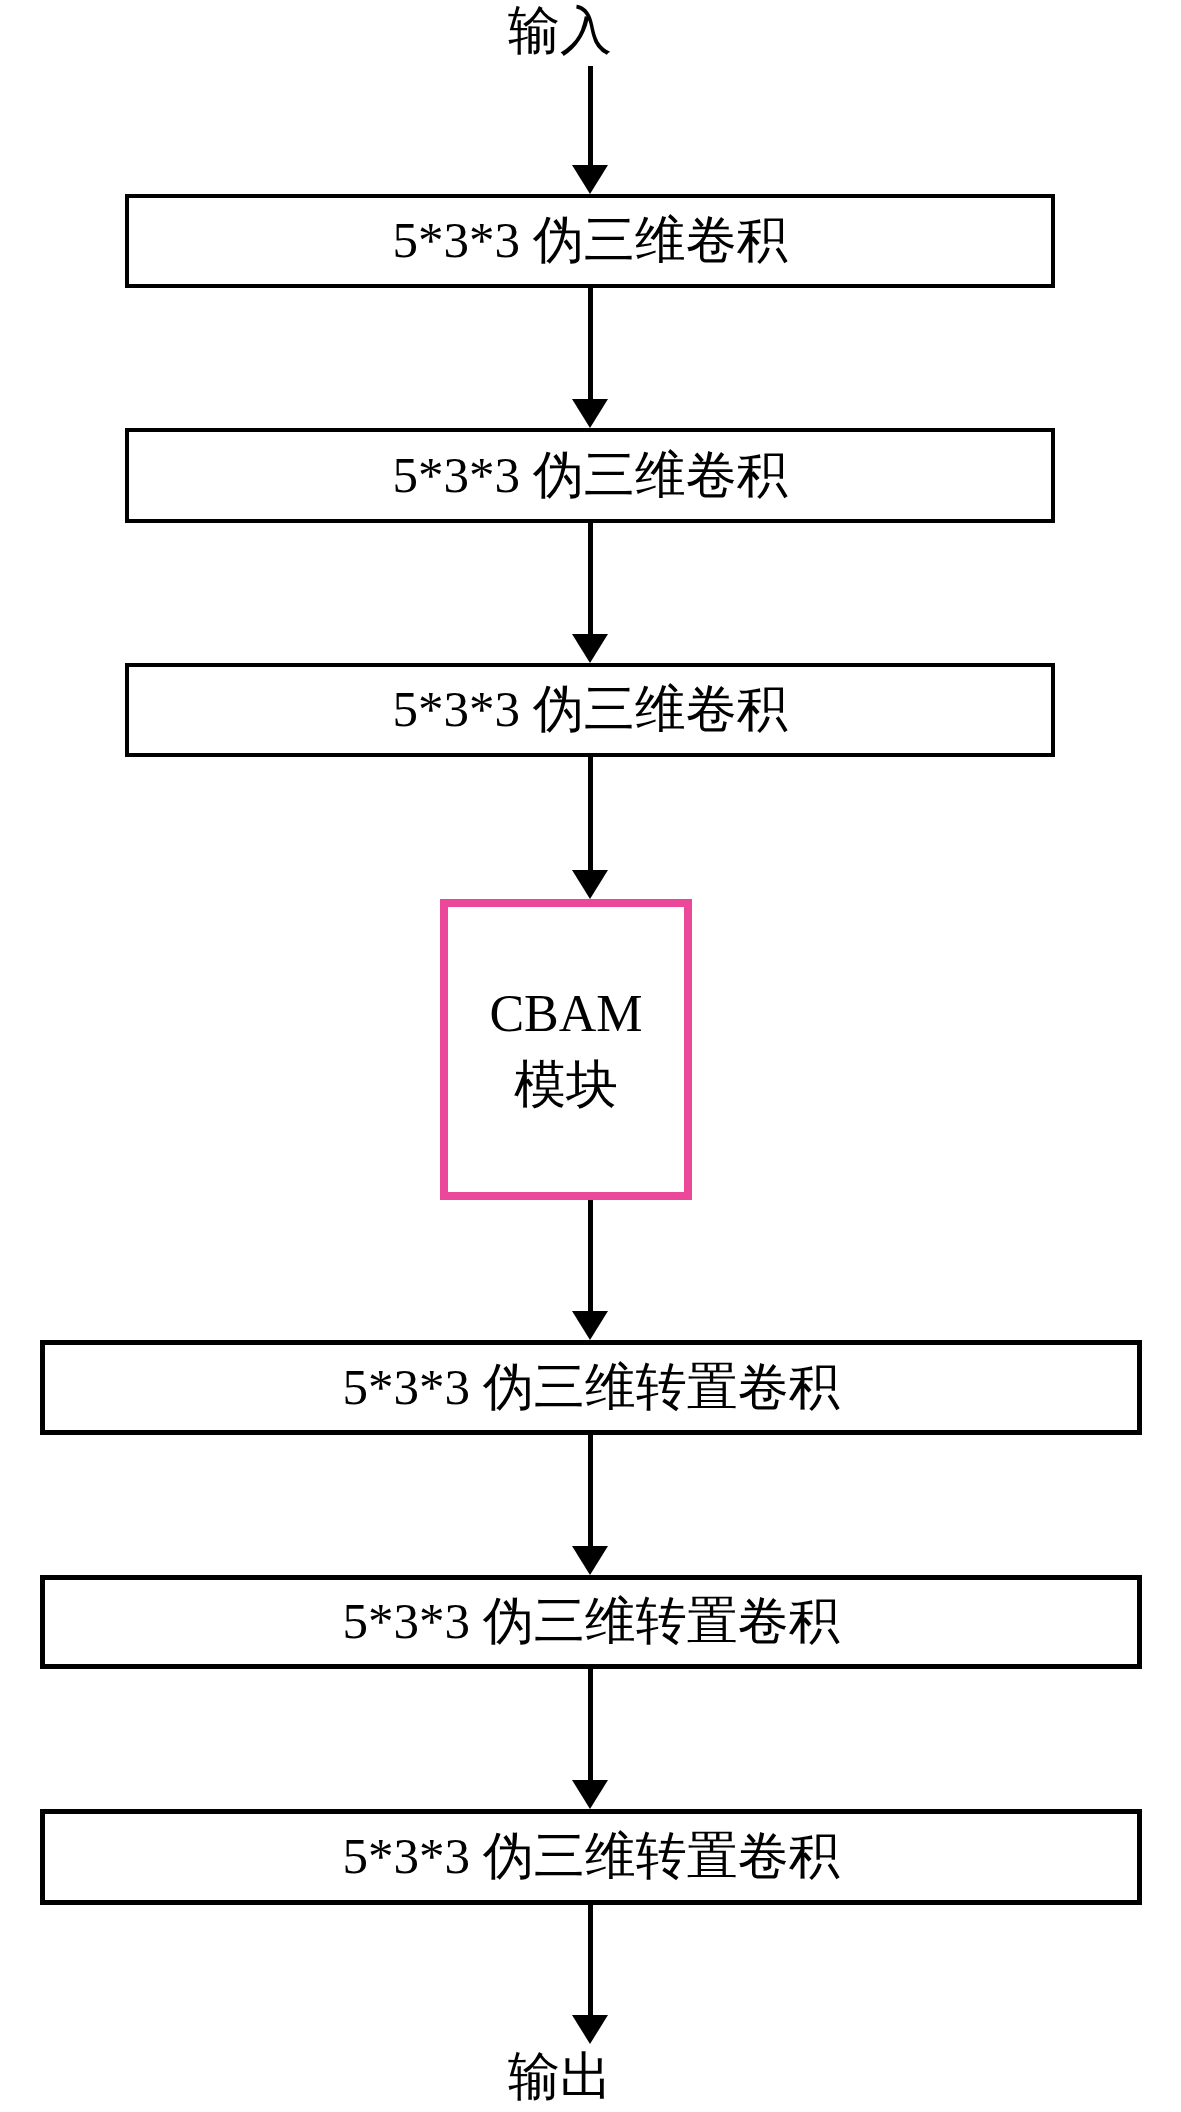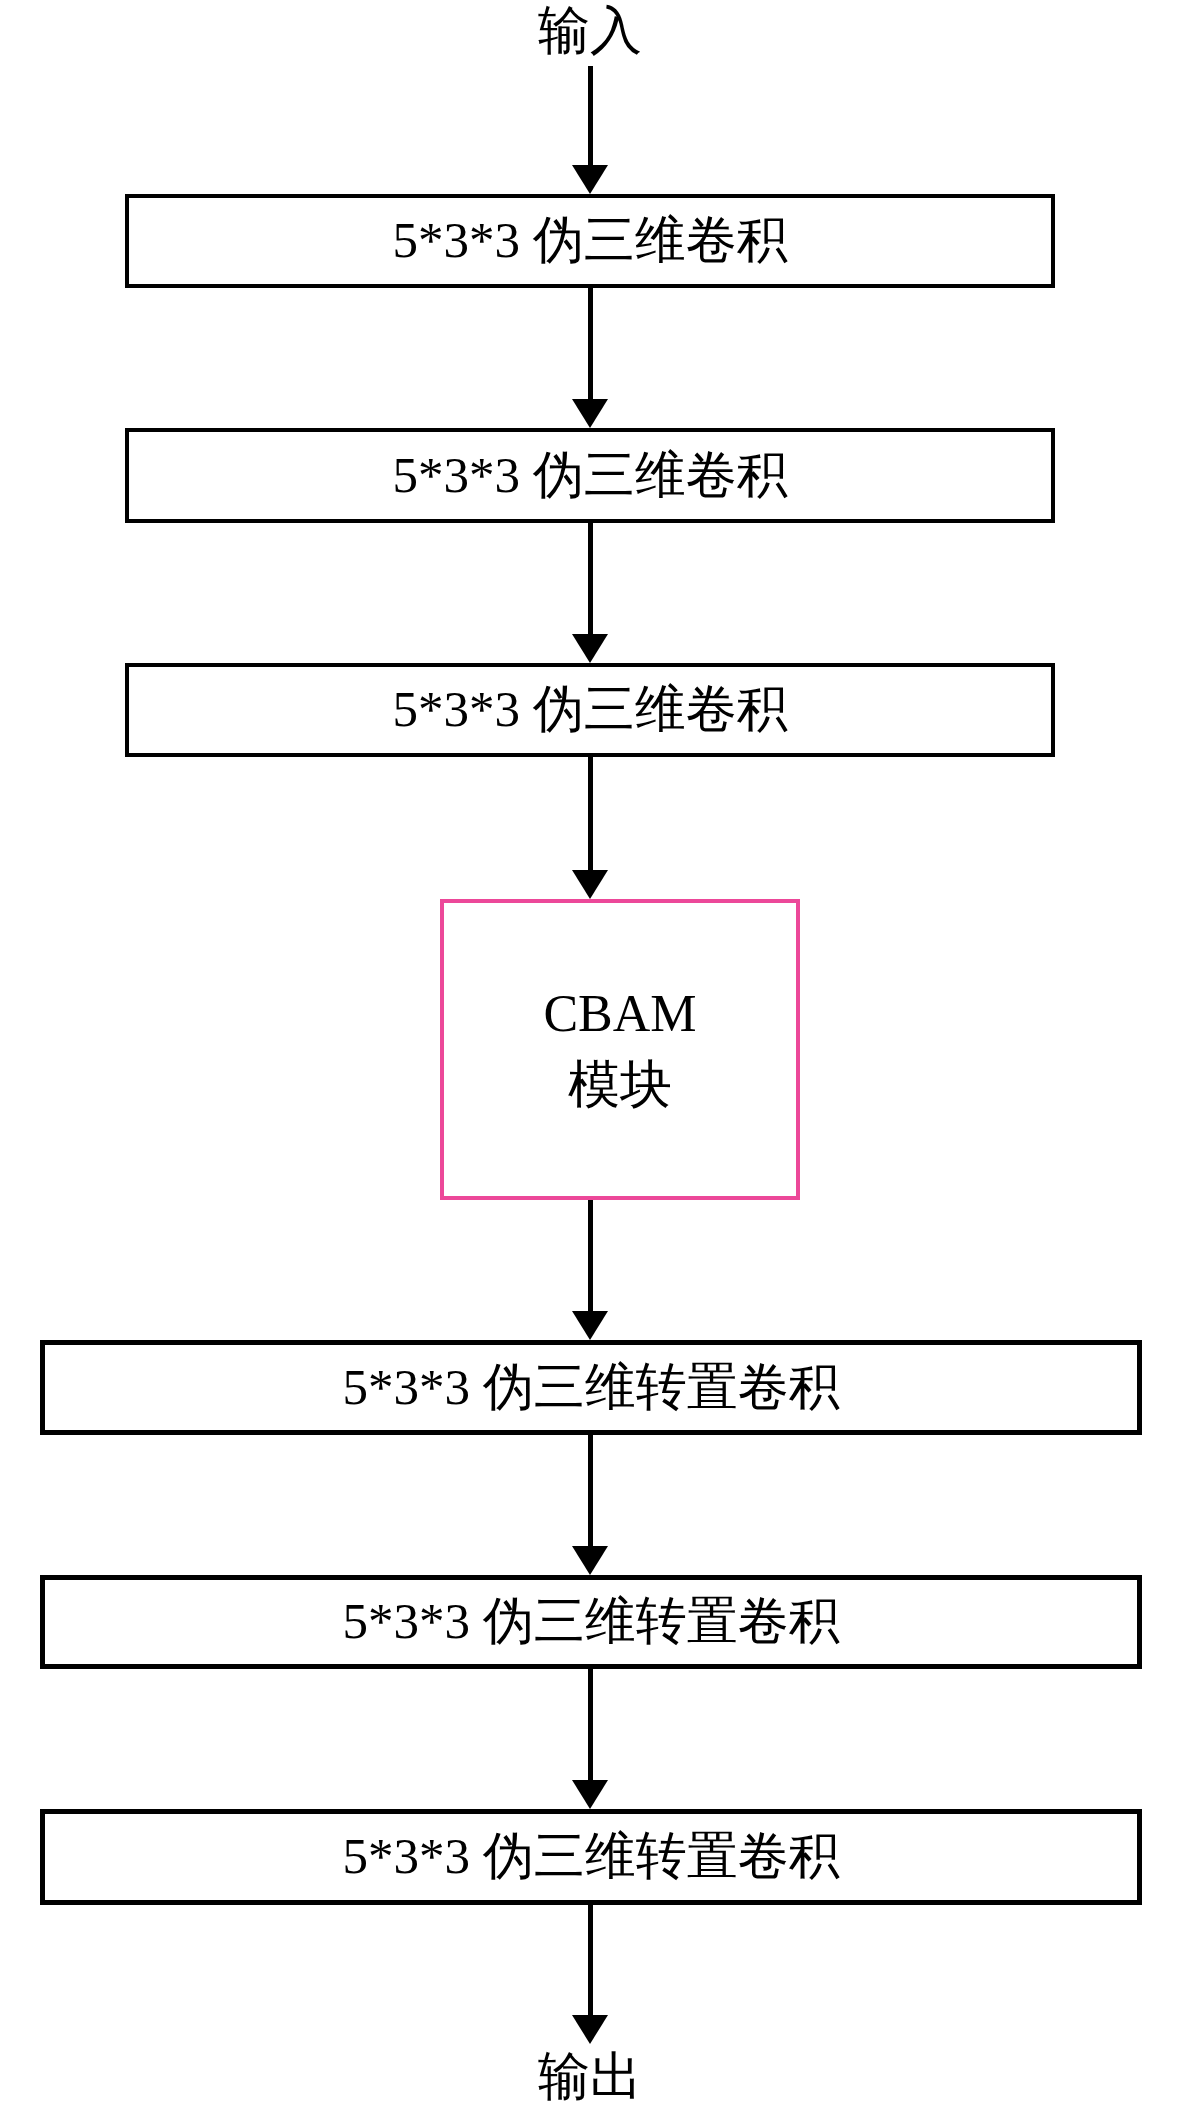--- a/index.html
+++ b/index.html
@@ -11,21 +11,21 @@
     position: relative;
     width: 1181px;
     height: 2112px;
     background: #ffffff;
     font-family: "Liberation Serif", "DejaVu Serif", serif;
     color: #000000;
     overflow: hidden;
   }
   .endpoint-label {
     position: absolute;
-    left: 590px;
+    left: 560px;
     transform: translateX(-50%);
     font-size: 52px;
     line-height: 1.1;
     white-space: nowrap;
     color: #000000;
   }
   .arrow {
     position: absolute;
     left: 572px;
     width: 36px;
@@ -60,23 +60,23 @@
   }
   .box.narrow {
     left: 125px;
     width: 930px;
     height: 94px;
     border: 4px solid #000000;
   }
   .box.cbam {
     left: 440px;
     top: 899px;
-    width: 360px;
+    width: 252px;
     height: 301px;
-    border: 4px solid #ec4899;
+    border: 8px solid #ec4899;
     font-size: 52px;
     line-height: 1.35;
   }
   .box.wide {
     left: 40px;
     width: 1102px;
     height: 95px;
     border: 5px solid #000000;
     text-align: center;
   }

